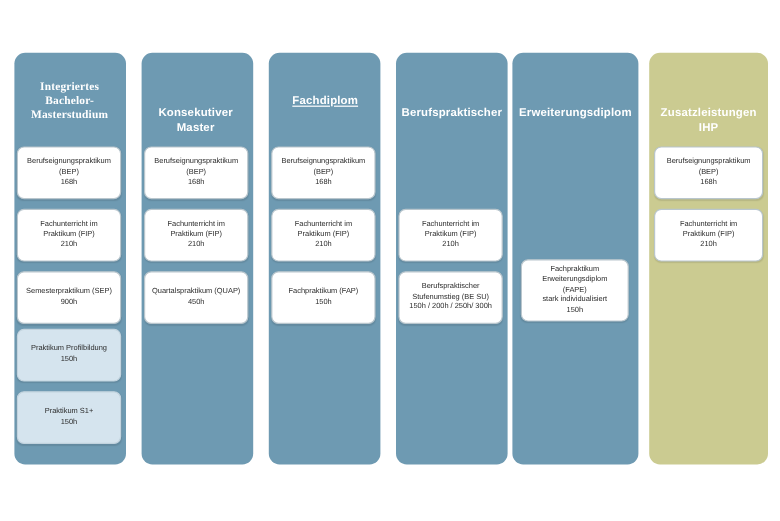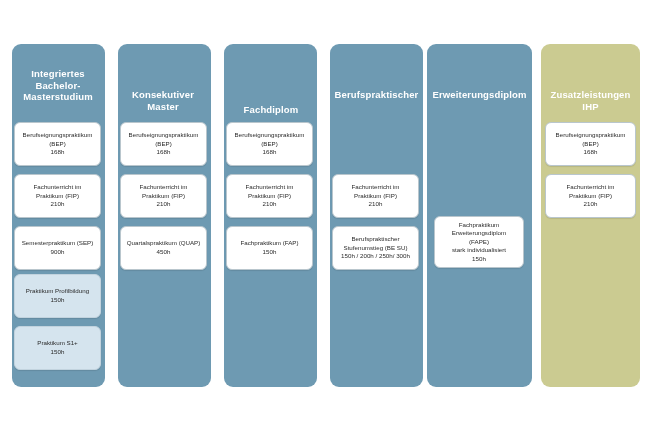--- a/index.html
+++ b/index.html
@@ -57,21 +57,21 @@
   .card .card-text {
     white-space: pre-line;
     width: 100%;
   }
 </style>
 </head>
 <body>
 
 <div id="diagram" style="width: 650px; height: 434px; background: rgb(255, 255, 255);">
     <div class="column" style="left: 12px; top: 44px; width: 93px; height: 343px; background: rgb(110, 154, 178);"></div>
-    <div class="column-title" style="left: 12px; width: 92px; top: 68px; position: absolute; color: rgb(255, 255, 255); white-space: pre-line;">Integriertes
+    <div class="column-title" style="left: 12px; width: 92px; top: 68px; position: absolute; color: rgb(255, 255, 255); white-space: pre-line; font-family: Liberation Serif, serif;">Integriertes
 Bachelor-
 Masterstudium</div>
     <div class="card" style="left: 14px; top: 122px; width: 87px; height: 44px;">
       <span class="card-text">Berufseignungspraktikum
 (BEP)
 168h</span>
     </div>
     <div class="card" style="left: 14px; top: 174px; width: 87px; height: 44px;">
       <span class="card-text">Fachunterricht im
 Praktikum (FIP)
@@ -99,21 +99,21 @@
     <div class="card" style="left: 120px; top: 174px; width: 87px; height: 44px;">
       <span class="card-text">Fachunterricht im
 Praktikum (FIP)
 210h</span>
     </div>
     <div class="card" style="left: 120px; top: 226px; width: 87px; height: 44px;">
       <span class="card-text">Quartalspraktikum (QUAP)
 450h</span>
     </div>
     <div class="column" style="left: 224px; top: 44px; width: 93px; height: 343px; background: rgb(110, 154, 178);"></div>
-    <div class="column-title" style="left: 224px; width: 94px; top: 104px; position: absolute; color: rgb(255, 255, 255); white-space: pre-line;">Fachdiplom</div>
+    <div class="column-title" style="left: 224px; width: 94px; top: 79px; position: absolute; color: rgb(255, 255, 255); white-space: pre-line; text-decoration: underline;">Fachdiplom</div>
     <div class="card" style="left: 226px; top: 122px; width: 87px; height: 44px;">
       <span class="card-text">Berufseignungspraktikum
 (BEP)
 168h</span>
     </div>
     <div class="card" style="left: 226px; top: 174px; width: 87px; height: 44px;">
       <span class="card-text">Fachunterricht im
 Praktikum (FIP)
 210h</span>
     </div>

